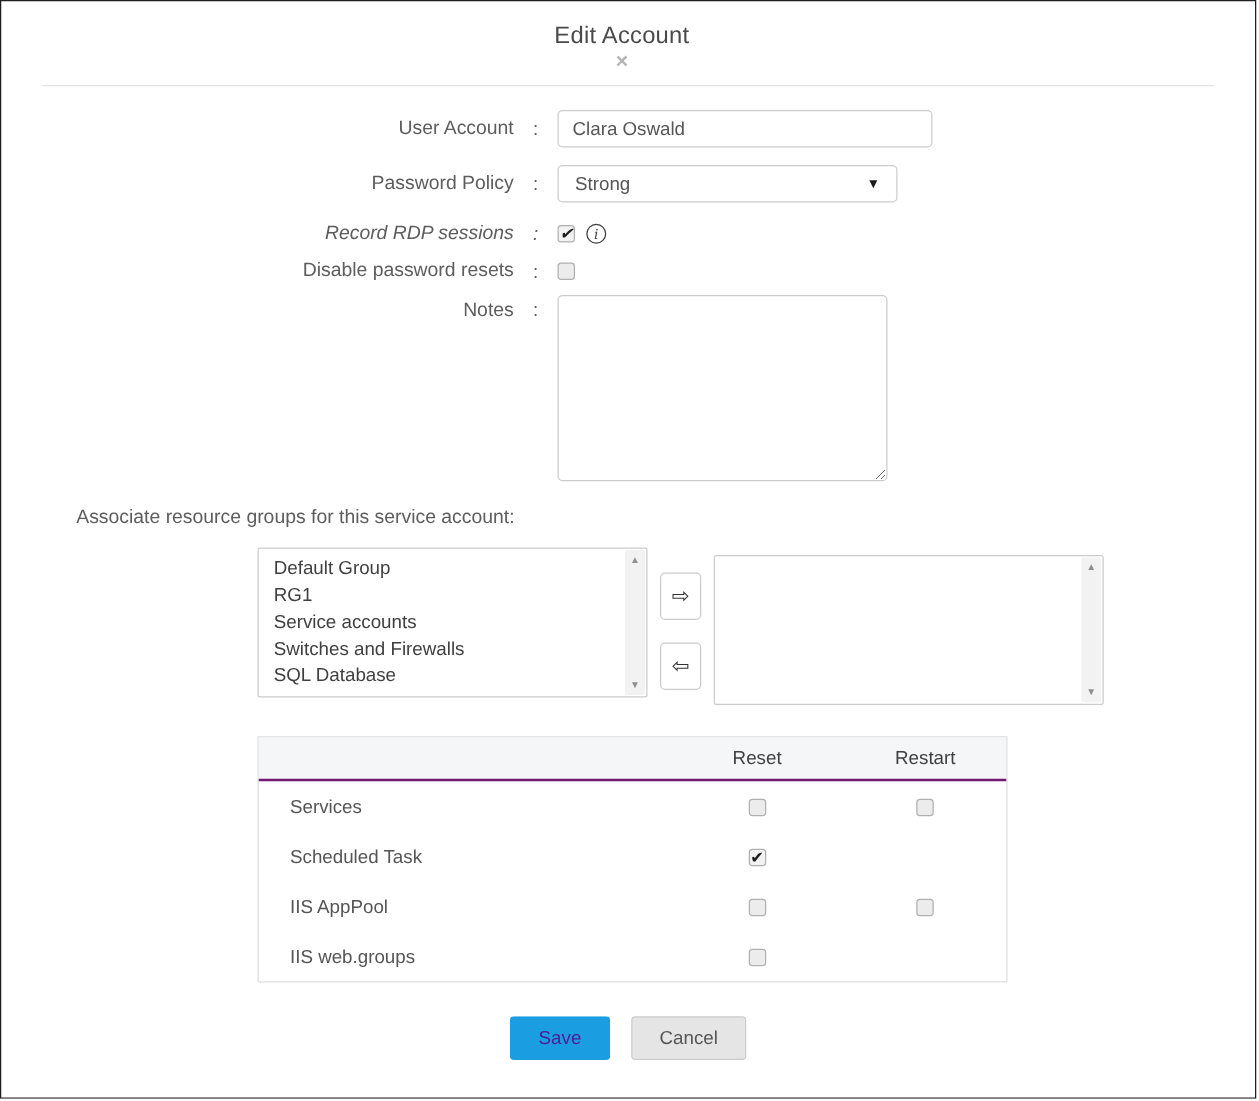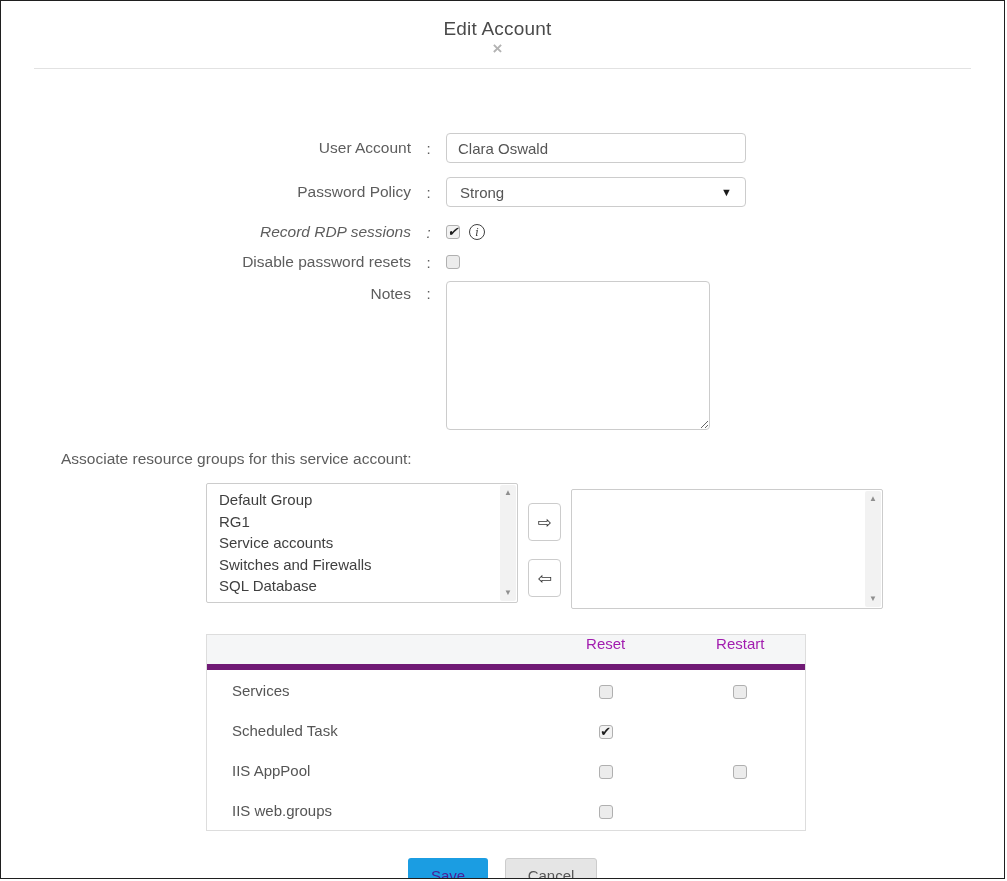--- a/index.html
+++ b/index.html
@@ -16,37 +16,37 @@
 
   .header {
     display:flex; justify-content:flex-end; align-items:center;
     padding:17px 40px 11px 30px;
     flex-direction:column;
   }
   .title { font-size:19px; color:#4a4a4a; letter-spacing:.2px; }
   .close { color:#b3b3b3; font-size:17px; font-weight:bold; cursor:pointer; line-height:1; }
   .divider { border-bottom:1px solid #e2e2e2; margin:0 33px; }
 
-  .form { margin-top:64px; }
+  .form { margin-top:19px; }
   .form-row { display:flex; align-items:center; margin-bottom:14px; }
   .form-row.top { align-items:flex-start; }
   .flabel { width:410px; text-align:right; color:#5d5d5d; font-size:15.5px; }
   .colon  { width:35px; text-align:center; color:#5d5d5d; font-size:15px; }
   .form-row.top .flabel, .form-row.top .colon { padding-top:4px; }
 
   .text-input {
     width:300px; height:30px;
     border:1px solid #ccc; border-radius:4px;
     padding:0 11px; font-size:15px; color:#555;
     font-family:"Liberation Sans", sans-serif;
     outline:none;
   }
 
   .select {
-    width:300px; height:30px;
+    width:272px; height:30px;
     border:1px solid #ccc; border-radius:4px;
     display:flex; align-items:center; justify-content:space-between;
     padding:0 13px; font-size:15px; color:#555; cursor:pointer;
     background:#fff;
   }
   .caret { font-size:11px; color:#1a1a1a; }
 
   .checkbox {
     display:inline-block; width:14px; height:14px;
     border:1px solid #b0b0b0; border-radius:3px;
@@ -98,22 +98,22 @@
     border:1px solid #ccc; border-radius:4px; background:#fff;
     font-size:17px; color:#333; cursor:pointer;
     font-family:"DejaVu Sans", sans-serif;
     display:flex; align-items:center; justify-content:center;
   }
   .move-btn.right { margin-top:20px; }
   .move-btn.left  { margin-top:18px; }
 
   .atable { width:600px; margin:25px 0 0 205px; border:1px solid #ddd; font-size:15px; }
   .thead {
-    display:flex; align-items:flex-start; height:35px;
-    background:#f5f6f7; border-bottom:6px solid #701a75; color:#a21caf;
+    display:flex; align-items:center; height:35px;
+    background:#f5f6f7; border-bottom:2px solid #701a75; color:#404040;
   }
   .trow { display:flex; align-items:center; height:40px; color:#555; }
   .tc.name    { width:330px; padding-left:25px; }
   .tc.reset   { width:140px; text-align:center; }
   .tc.restart { width:130px; text-align:center; }
 
   .footer { display:flex; justify-content:center; gap:17px; margin-top:27px; }
   .btn {
     height:35px; font-size:15px; border-radius:3px; cursor:pointer;
     font-family:"Liberation Sans", sans-serif;

